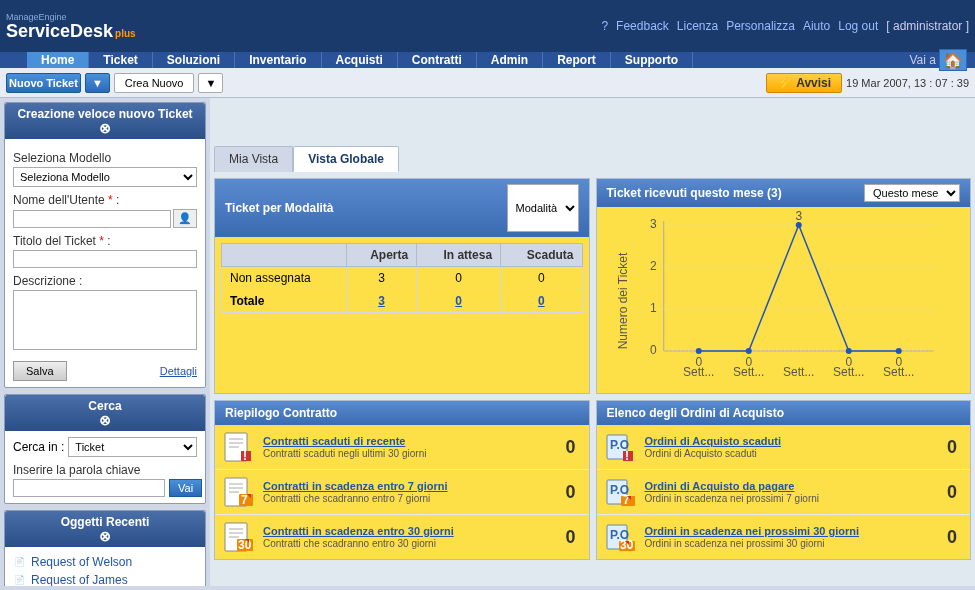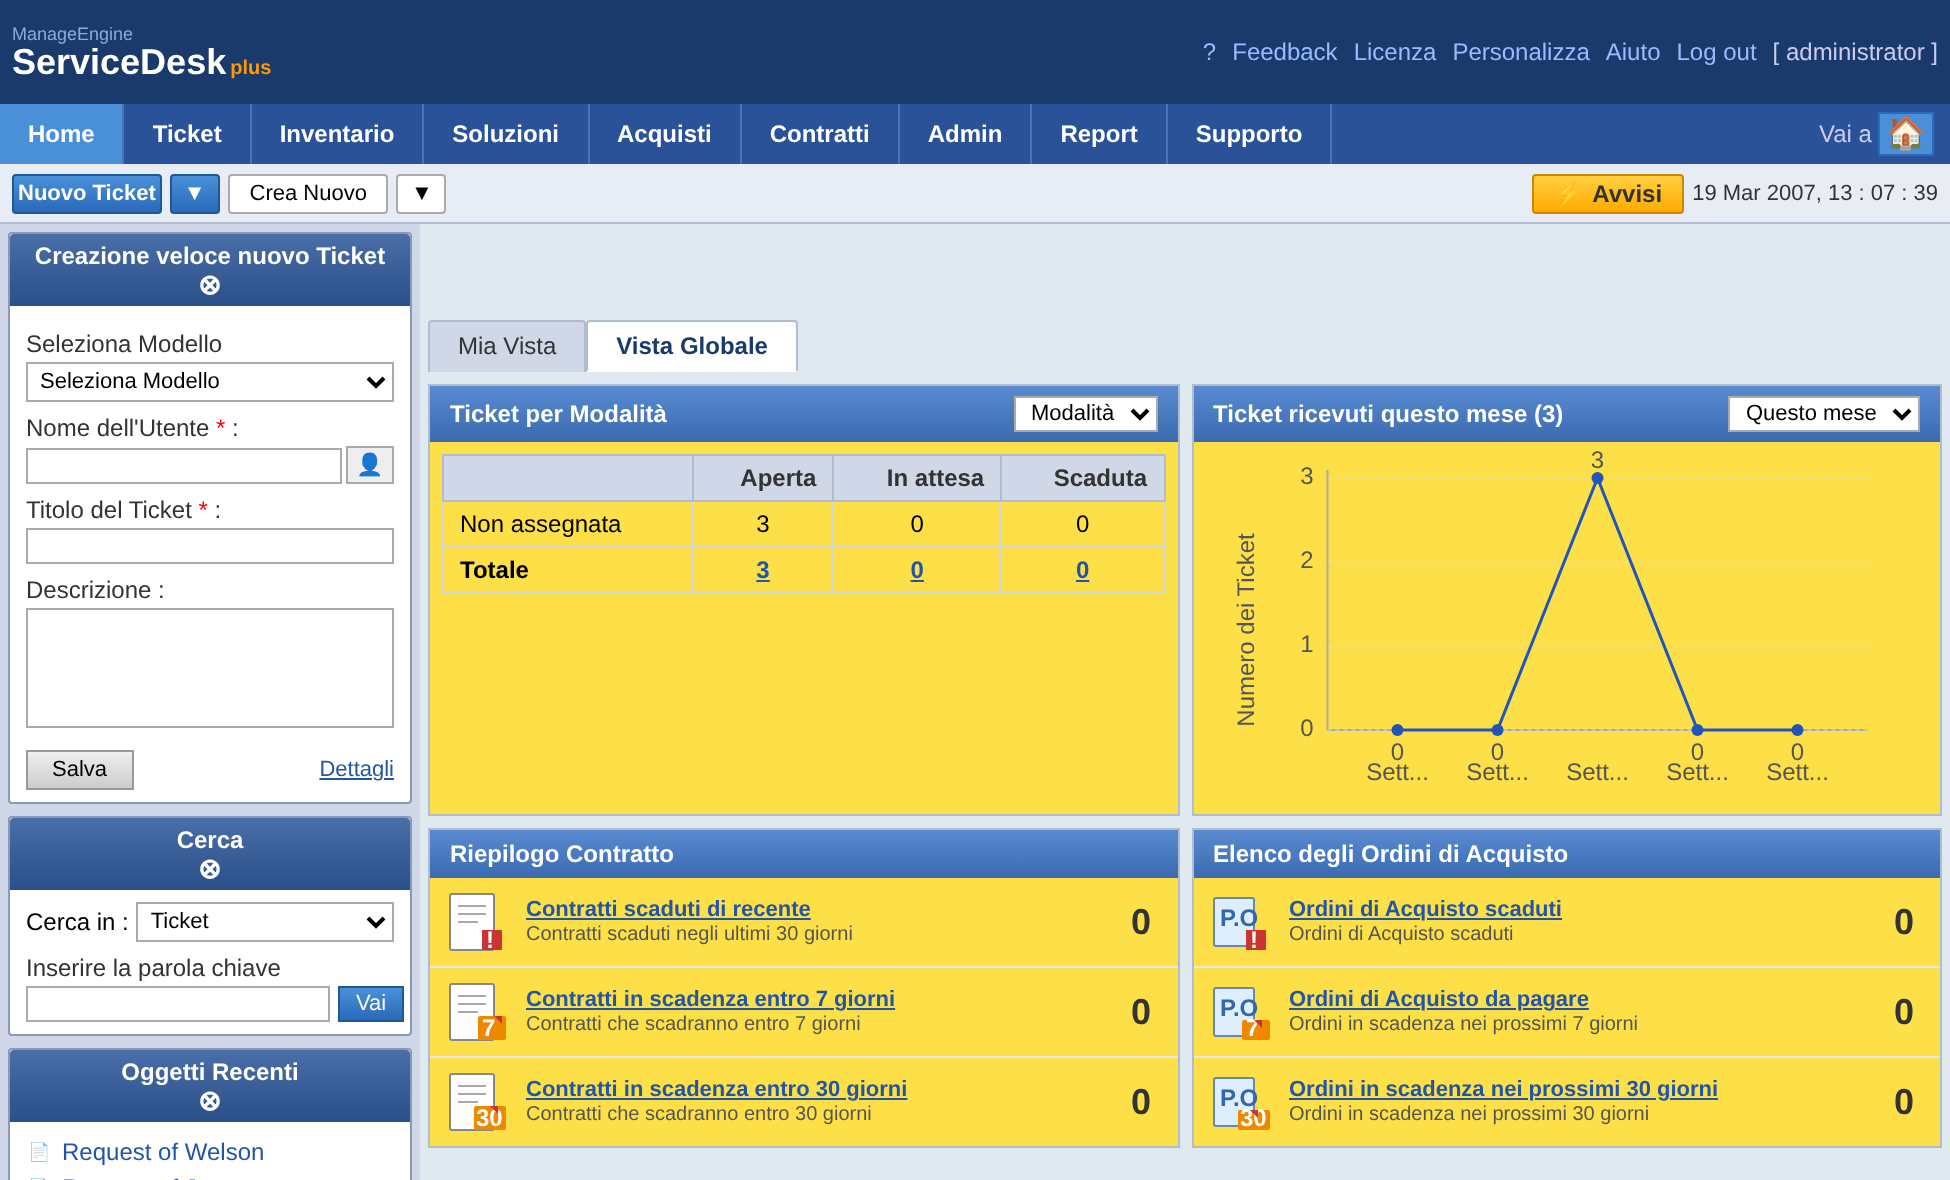--- a/index.html
+++ b/index.html
@@ -7,21 +7,21 @@
 
     
     .top-bar { background: #1a3a6b; display: flex; align-items: center; justify-content: space-between; padding: 2px 6px; height: 52px; }
     .logo-area { display: flex; align-items: center; }
     .logo-text { color: white; font-size: 18px; font-weight: bold; line-height: 1; }
     .logo-plus { color: #ff9900; font-size: 10px; font-weight: bold; }
     .top-links { color: #cce; font-size: 11px; display: flex; gap: 8px; align-items: center; }
     .top-links a { color: #99bbff; text-decoration: none; }
 
     
-    .nav-bar { background: #2a5298; display: flex; align-items: stretch; height: 30px; }
+    .nav-bar { background: #2a5298; display: flex; align-items: stretch; height: 16px; padding-left: 27px; }
     .nav-item { padding: 0 14px; display: flex; align-items: center; color: white; cursor: pointer; font-size: 12px; font-weight: bold; border-right: 1px solid #4a72b8; }
     .nav-item.active { background: #4a90d9; }
     .nav-right { margin-left: auto; display: flex; align-items: center; padding: 0 8px; color: #cce; font-size: 11px; }
 
     
     .action-bar { background: #e8edf5; display: flex; align-items: center; padding: 4px 6px; gap: 4px; height: 30px; border-bottom: 1px solid #b0bcd0; }
     .btn-blue { background: linear-gradient(to bottom, #4a90d9, #2a6ab9); color: white; border: 1px solid #1a5a99; padding: 3px 2px; cursor: pointer; border-radius: 2px; font-size: 11px; font-weight: bold; }
     .btn-dropdown { background: linear-gradient(to bottom, #4a90d9, #2a6ab9); color: white; border: 1px solid #1a5a99; padding: 3px 6px; cursor: pointer; border-radius: 2px; font-size: 11px; }
     .btn-white { background: white; border: 1px solid #aaa; padding: 3px 10px; cursor: pointer; border-radius: 2px; font-size: 11px; }
     .btn-white-dropdown { background: white; border: 1px solid #aaa; padding: 3px 6px; cursor: pointer; border-radius: 2px; font-size: 11px; }
@@ -128,22 +128,22 @@
     <a>Personalizza</a>
     <a>Aiuto</a>
     <a>Log out</a>
     <span>[ administrator ]</span>
   </div>
 </div>
 
 <div class="nav-bar">
   <div class="nav-item active">Home</div>
   <div class="nav-item">Ticket</div>
+  <div class="nav-item">Soluzioni</div>
   <div class="nav-item">Inventario</div>
-  <div class="nav-item">Soluzioni</div>
   <div class="nav-item">Acquisti</div>
   <div class="nav-item">Contratti</div>
   <div class="nav-item">Admin</div>
   <div class="nav-item">Report</div>
   <div class="nav-item">Supporto</div>
   <div class="nav-right">
     <span>Vai a</span>&nbsp;
     <div style="width:28px; height:22px; background: #4a90d9; border: 1px solid #2a6ab9; display:flex; align-items:center; justify-content:center; cursor:pointer;">
       <span style="color:white; font-size:16px;">🏠</span>
     </div>
@@ -263,21 +263,21 @@
     <div class="tabs">
       <div class="tab">Mia Vista</div>
       <div class="tab active">Vista Globale</div>
     </div>
 
     <div class="two-col">
 
       <div class="col-half section-box">
         <div class="section-header">
           <span>Ticket per Modalità</span>
-          <select class="inline-select" style="font-size:11px; padding:1px 4px;">
+          <select class="inline-select" style="font-size:11px; padding:16px 4px;">
             <option>Modalità</option>
           </select>
         </div>
         <div class="section-body">
           <table class="data-table">
             <thead>
               <tr>
                 <th style="text-align:left;"></th>
                 <th>Aperta</th>
                 <th>In attesa</th>

